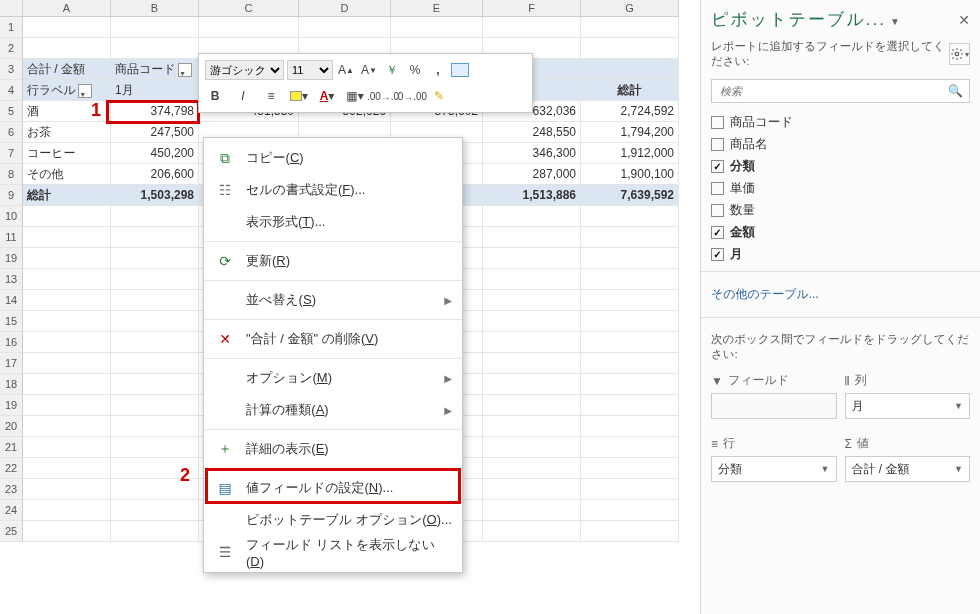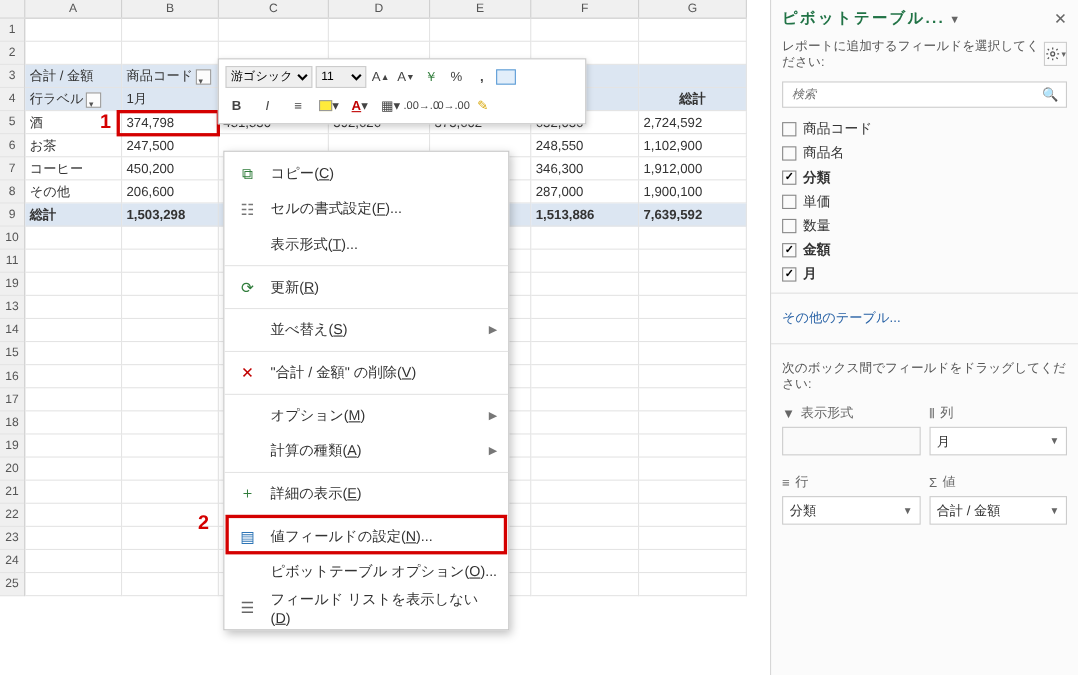--- a/index.html
+++ b/index.html
@@ -15,21 +15,21 @@
 
 .colhdr { position:absolute; top:0; left:0; height:17px; display:flex; background:#f0f0f0; border-bottom:1px solid #ccc;}
 .colhdr .ch { border-right:1px solid #d0d0d0; text-align:center; font-size:11px; color:#555; line-height:17px;}
 
 .rowhdr { position:absolute; left:0; top:17px; width:23px; background:#f0f0f0; border-right:1px solid #ccc;}
 .rowhdr .rh { height:21px; border-bottom:1px solid #e4e4e4; text-align:center; font-size:11px; color:#555; line-height:21px;}
 
 .grid { position:absolute; left:23px; top:17px; }
 .row { display:flex; height:21px; }
 .cell { border-right:1px solid #e4e4e4; border-bottom:1px solid #e4e4e4; padding:0 4px; line-height:21px; font-size:12px; overflow:hidden; white-space:nowrap;}
-.cell.num { }
+.cell.num { text-align:right; }
 .cell.bold { font-weight:bold; }
 .cell.hdr { background:#dce6f2; }
 .dropbtn { display:inline-block; width:14px; height:14px; border:1px solid #999; background:#fcfcfc; vertical-align:middle; margin-left:2px;}
 .dropbtn::after{content:"▾";font-size:8px;color:#555;position:relative;top:-2px;left:2px;}
 
 .callout1 { position:absolute; border:3px solid #d40000; }
 .numlbl { position:absolute; color:#d40000; font-weight:bold; font-size:18px; }
 
 .minitb { position:absolute; background:#fff; border:1px solid #c7c7c7; box-shadow:1px 2px 6px rgba(0,0,0,.2); padding:4px 6px; }
 .minitb .row1 { display:flex; align-items:center; gap:3px; height:24px;}
@@ -40,21 +40,21 @@
 .ctx { position:absolute; background:#fff; border:1px solid #c7c7c7; box-shadow:2px 3px 8px rgba(0,0,0,.25); width:260px; padding:4px 0;}
 .ctx .mi { display:flex; align-items:center; height:32px; padding:0 10px 0 10px; gap:10px; font-size:13px; color:#333;}
 .ctx .micon { width:22px; text-align:center; color:#317d3c; font-size:14px;}
 .ctx .mlabel { flex:1; }
 .ctx .marrow { color:#777; font-size:10px;}
 .ctx hr { border:none; border-top:1px solid #e4e4e4; margin:3px 0;}
 .under { text-decoration: underline; }
 
 .sidepanel { position:absolute; right:0; top:0; width:280px; height:614px; border-left:1px solid #d7d7d7; background:#fbfbfb; padding:0; }
 .sp-title { display:flex; align-items:center; justify-content:space-between; padding:8px 10px 4px 10px; }
-.sp-title .t { font-size:14px; color:#217346; letter-spacing:2px;font-weight:bold;}
+.sp-title .t { font-size:17px; color:#217346; letter-spacing:2px;}
 .sp-title .drop { font-size:10px; color:#666; margin-left:4px;}
 .sp-close { font-size:14px; color:#666; cursor:pointer;}
 .sp-sub { font-size:11.5px; color:#555; padding:4px 10px; display:flex; justify-content:space-between; align-items:center;}
 .sp-search { margin:6px 10px 8px 10px; display:flex; align-items:center; border:1px solid #ccc; background:#fff; height:24px; padding:0 6px;}
 .sp-search input { flex:1; border:none; outline:none; font-size:11px; font-style:italic; color:#888;}
 .fieldlist { padding:0 10px; }
 .fieldlist .fl { display:flex; align-items:center; height:22px; font-size:12.5px; color:#333;}
 .fieldlist .fl .cb { width:13px; height:13px; border:1px solid #888; margin-right:6px; display:inline-flex; align-items:center; justify-content:center; font-size:10px; color:#000;}
 .fieldlist .fl.chk { font-weight:bold;}
 .otherTables { padding:8px 10px; font-size:12px; color:#2761a5;}
@@ -160,21 +160,21 @@
     <div class="cell num" style="width:98px">2,724,592</div>
   </div>
 
   <div class="row">
     <div class="cell" style="width:88px">お茶</div>
     <div class="cell num" style="width:88px">247,500</div>
     <div class="cell num" style="width:100px"></div>
       <div class="cell num" style="width:92px"></div>
       <div class="cell num" style="width:92px"></div>
     <div class="cell num" style="width:98px">248,550</div>
-    <div class="cell num" style="width:98px">1,102,900</div>
+    <div class="cell num" style="width:98px">1,794,200</div>
   </div>
 
   <div class="row">
     <div class="cell" style="width:88px">コーヒー</div>
     <div class="cell num" style="width:88px">450,200</div>
     <div class="cell num" style="width:100px"></div>
       <div class="cell num" style="width:92px"></div>
       <div class="cell num" style="width:92px"></div>
     <div class="cell num" style="width:98px">346,300</div>
     <div class="cell num" style="width:98px">1,912,000</div>
@@ -485,21 +485,21 @@
       </div>
     </div>
   <hr style="margin:6px 0;border:none;border-top:1px solid #e0e0e0">
   <div class="otherTables">その他のテーブル...</div>
   <hr style="margin:6px 0;border:none;border-top:1px solid #e0e0e0">
   <div class="dragHint">次のボックス間でフィールドをドラッグしてください:</div>
   <div class="zones">
     <div class="zone">
       <div class="zh">
           <span>▼</span>
-          <span>表示形式</span>
+          <span>フィールド</span>
         </div>
       <div class="zbox empty"></div>
     </div>
     <div class="zone">
       <div class="zh">
           <span>⦀</span>
           <span>列</span>
         </div>
       <div class="zbox">
           <span>月</span>

